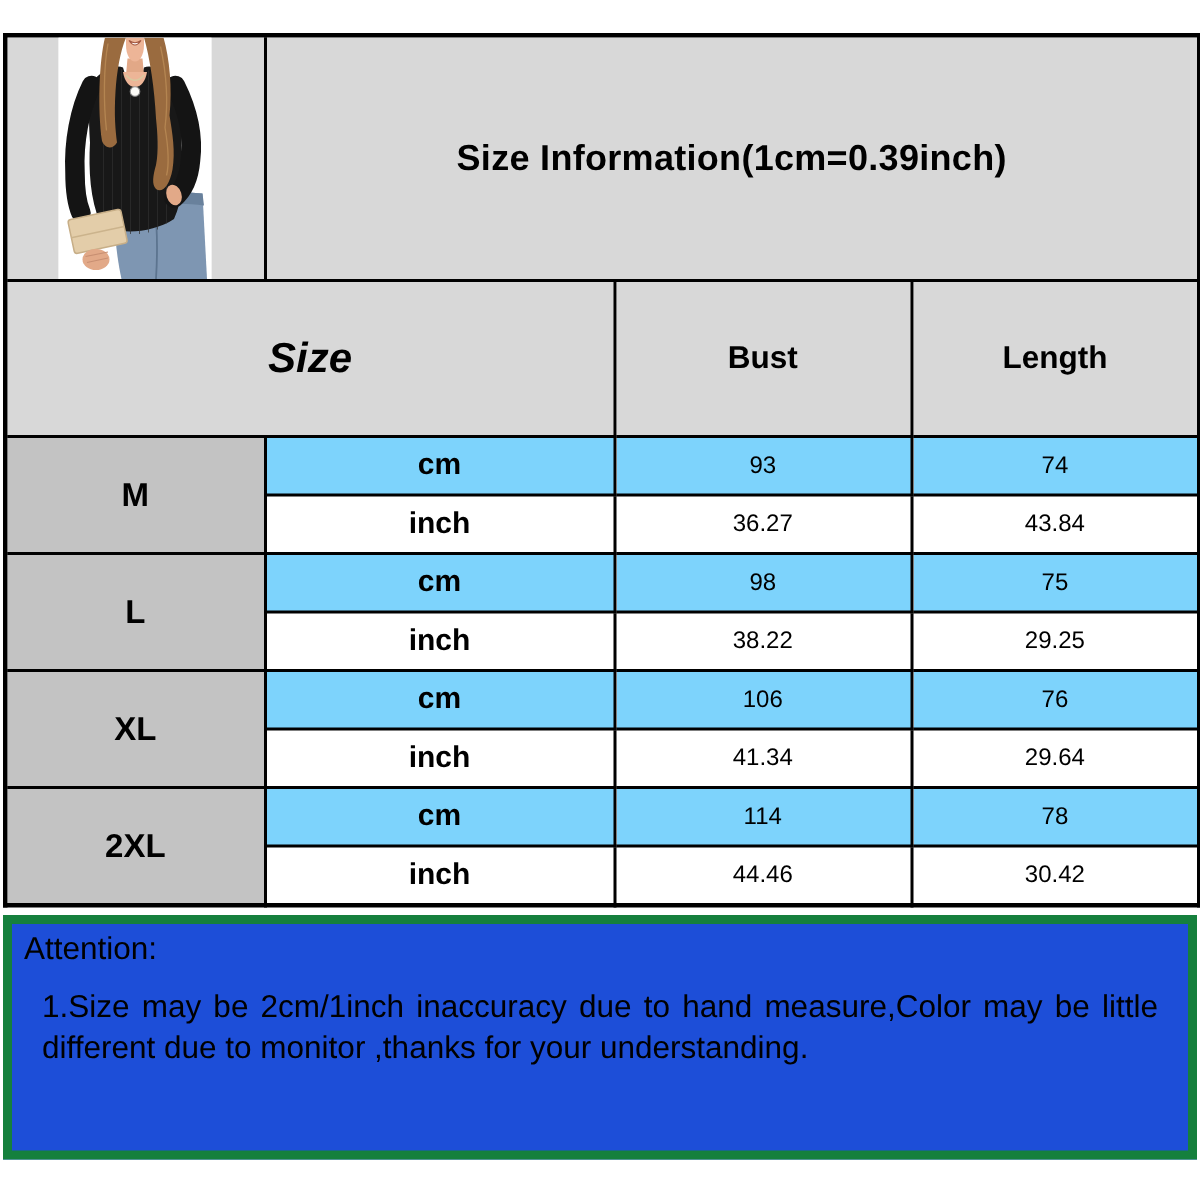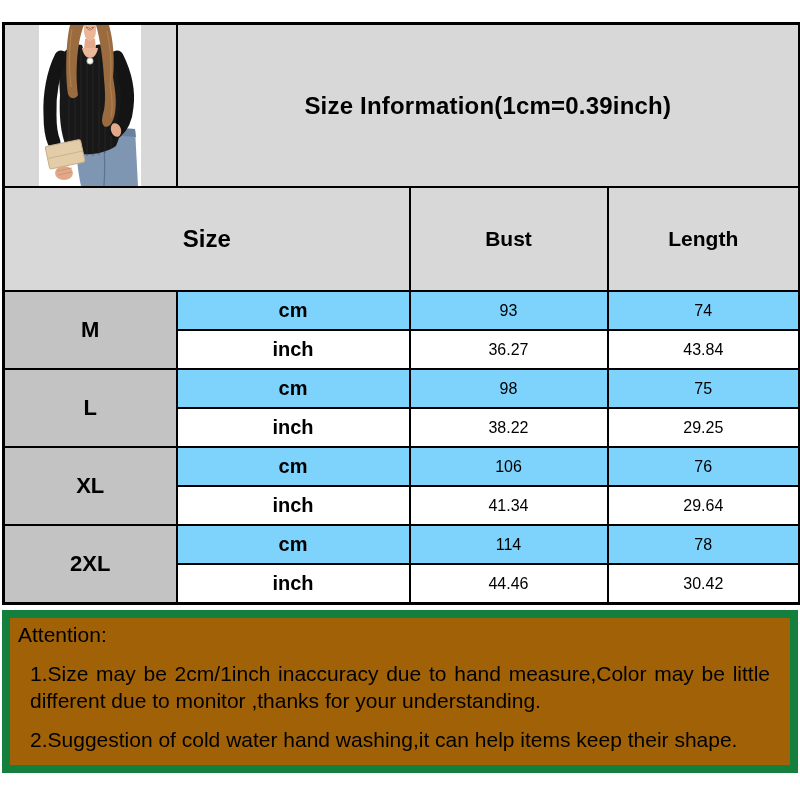--- a/index.html
+++ b/index.html
@@ -47,22 +47,23 @@
   td.title-cell {
     background: #d8d8d8;
     font-size: 24px;
     font-weight: bold;
     letter-spacing: 0.2px;
   }
   
   td.head-size {
     background: #d8d8d8;
     height: 102px;
-    font-size: 24px;
-    font-weight: bold;
+    font-size: 28px;
+    font-weight: bold;
+    font-style: italic;
   }
   td.head-col {
     background: #d8d8d8;
     font-size: 21px;
     font-weight: bold;
   }
   
   tr.data-row td { height: 37px; }
   td.size-label {
     background: #c3c3c3;
@@ -78,22 +79,22 @@
   td.value-cell {
     font-size: 16px;
     font-weight: normal;
   }
   
   .attention-box {
     box-sizing: border-box;
     margin-top: 5px;
     width: 796px;
     height: 163px;
-    border: 8px solid #15803d;
-    background: #a16207;
+    border: 6px solid #15803d;
+    background: #1d4ed8;
     padding: 3px 8px;
     font-size: 21px;
     line-height: 27px;
   }
   .attention-box .att-heading {
     margin: 0;
     font-weight: normal;
     font-size: 21px;
   }
   .attention-box p.note {
@@ -230,16 +231,15 @@
       <td class="unit-cell data-cell">inch</td>
       <td class="value-cell data-cell">44.46</td>
       <td class="value-cell data-cell">30.42</td>
     </tr>
   </tbody>
     </table>
 
   <div class="attention-box">
     <p class="att-heading">Attention:</p>
     <p class="note">1.Size may be 2cm/1inch inaccuracy due to hand measure,Color may be little different due to monitor ,thanks for your understanding.</p>
-    <p class="note">2.Suggestion of cold water hand washing,it can help items keep their shape.</p>
   </div>
 
 </div>
 
 </body></html>

